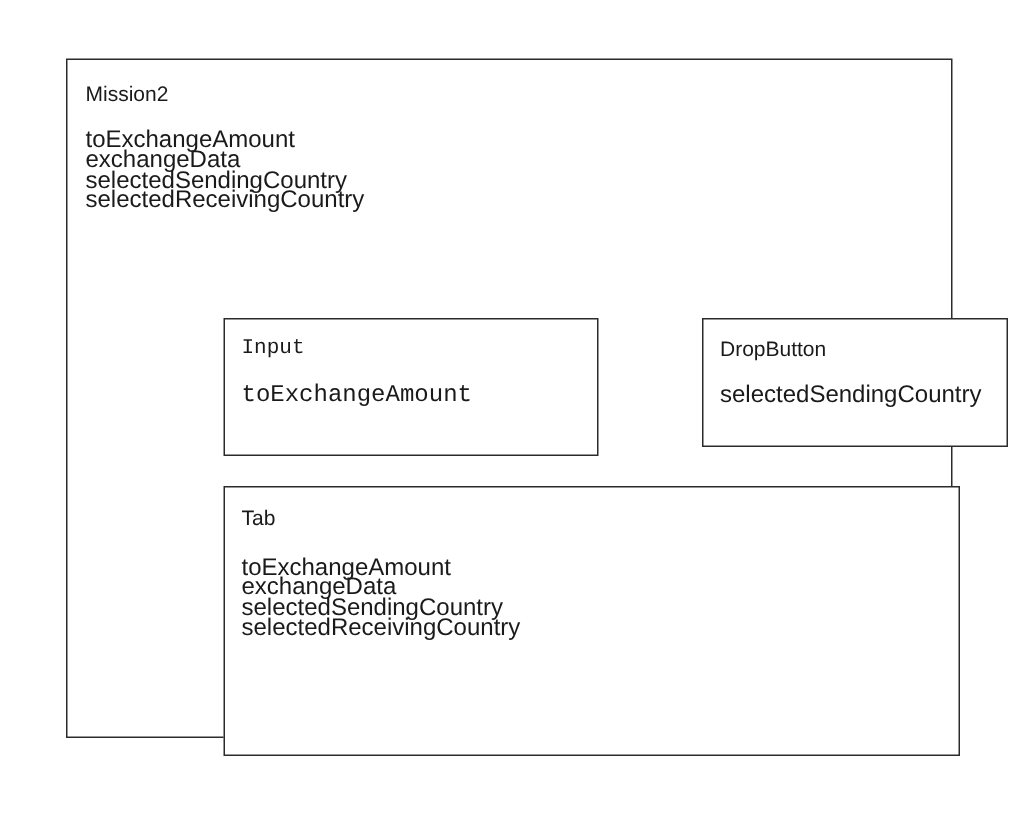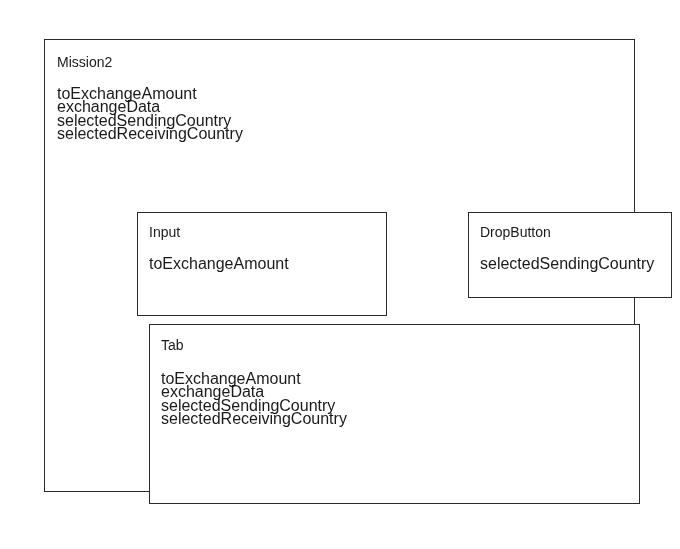--- a/index.html
+++ b/index.html
@@ -37,24 +37,25 @@
   
   .box--root {
     left: 44px;
     top: 39px;
     width: 591px;
     height: 453px;
   }
 
   
   .box--input {
-    left: 92px;
+    left: 104px;
     top: 172px;
     width: 250px;
-    height: 104px;
+    height: 92px;
+    font-family: Liberation Mono, monospace;
   }
   .box--dropbutton {
     left: 392px;
     top: 172px;
     width: 204px;
     height: 86px;
     margin-left: 31px;
   }
   .box--tab {
     left: 104px;

